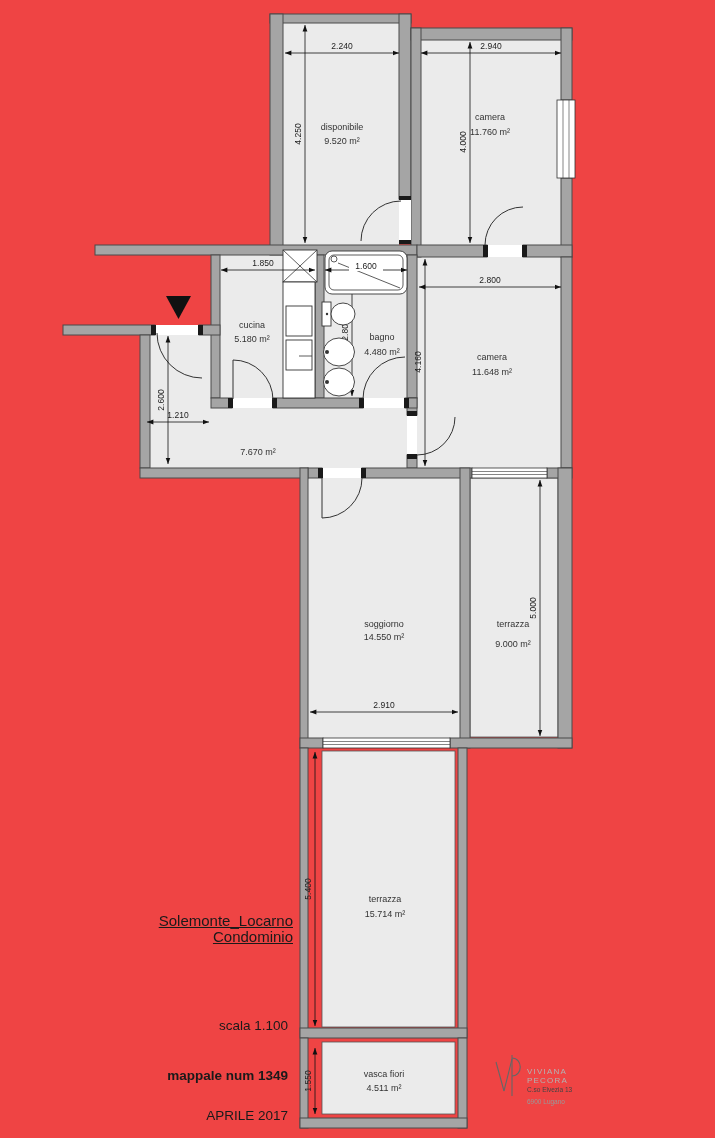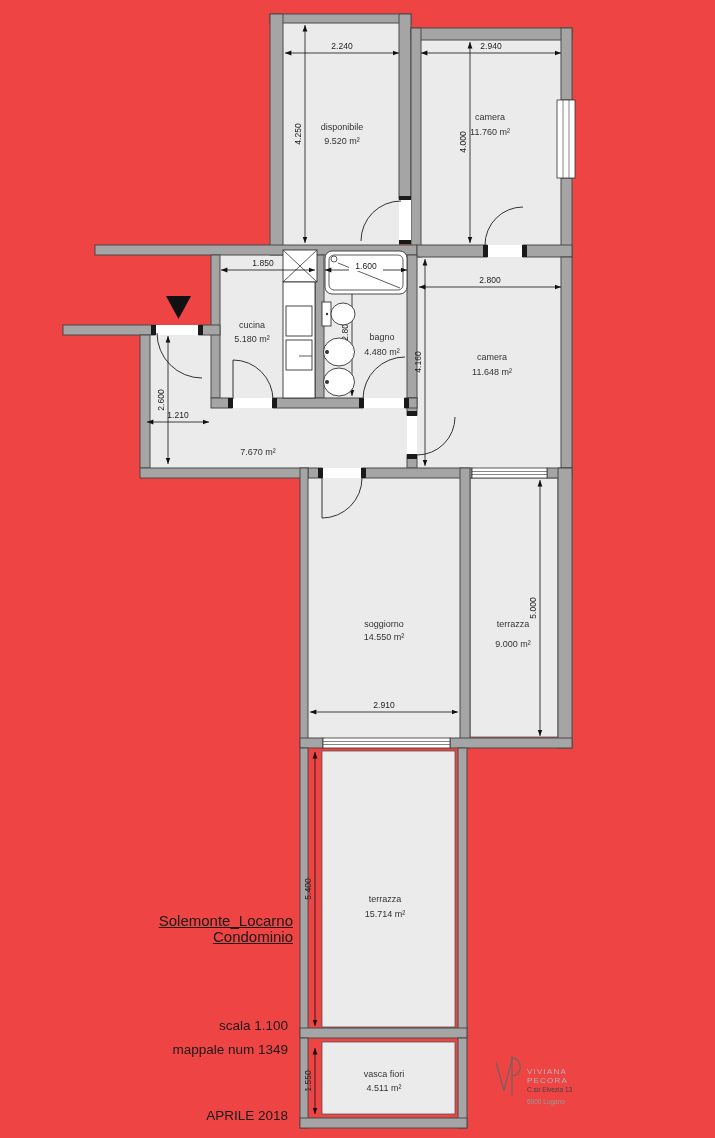--- a/index.html
+++ b/index.html
@@ -246,16 +246,16 @@
     <path class="logo-line" d="M512,1058 C523,1058 523,1076 512,1076"></path>
     <text class="logo-name" x="527" y="1074">VIVIANA</text>
     <text class="logo-name" x="527" y="1083">PECORA</text>
     <text class="logo-addr" x="527" y="1092">C.so Elvezia 13</text>
     <text class="logo-city" x="527" y="1104">6900 Lugano</text>
   </g>
 </svg>
 
   <div class="titleline" style="top:928px;">Condominio</div>
   <div class="titleline" style="top:912px;">Solemonte_Locarno</div>
-  <div class="meta" style="top:1042px;">mappale num 1349</div>
+  <div class="meta" style="top:1068px;font-weight:bold;">mappale num 1349</div>
   <div class="meta" style="top:1018px;">scala 1.100</div>
-  <div class="meta" style="top:1108px;">APRILE 2018</div>
+  <div class="meta" style="top:1108px;">APRILE 2017</div>
 </div>
 
 </body></html>

